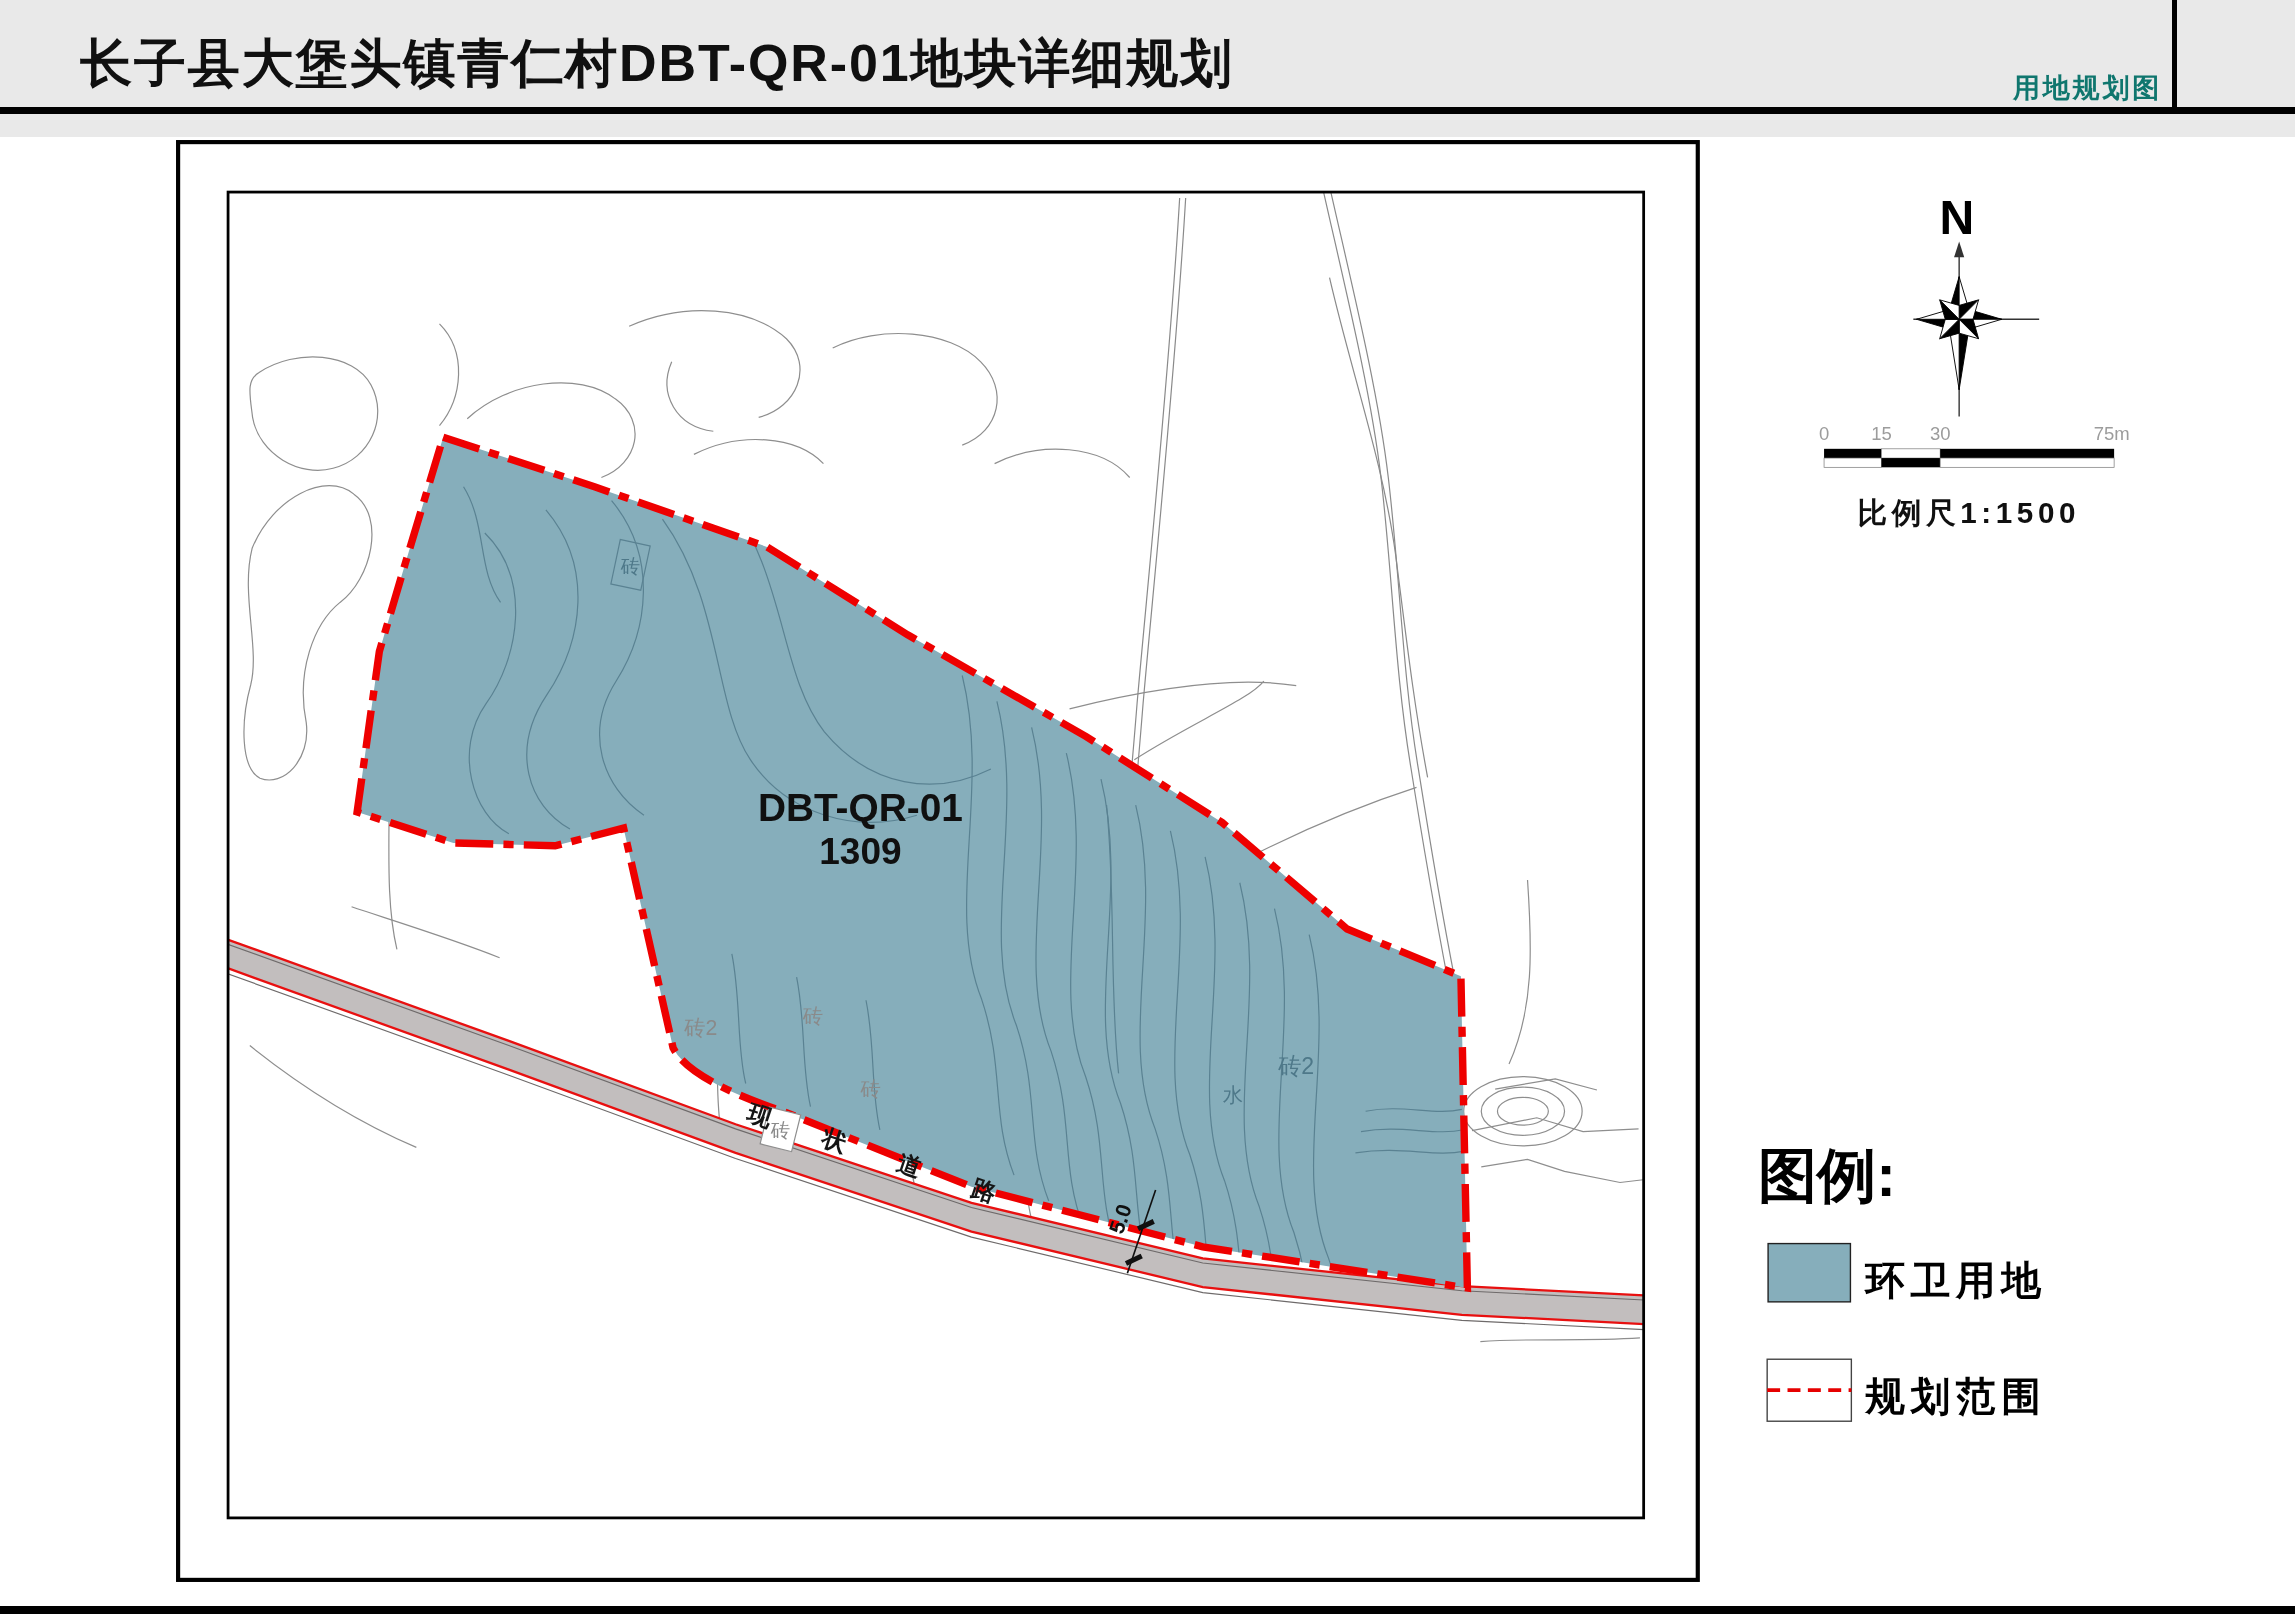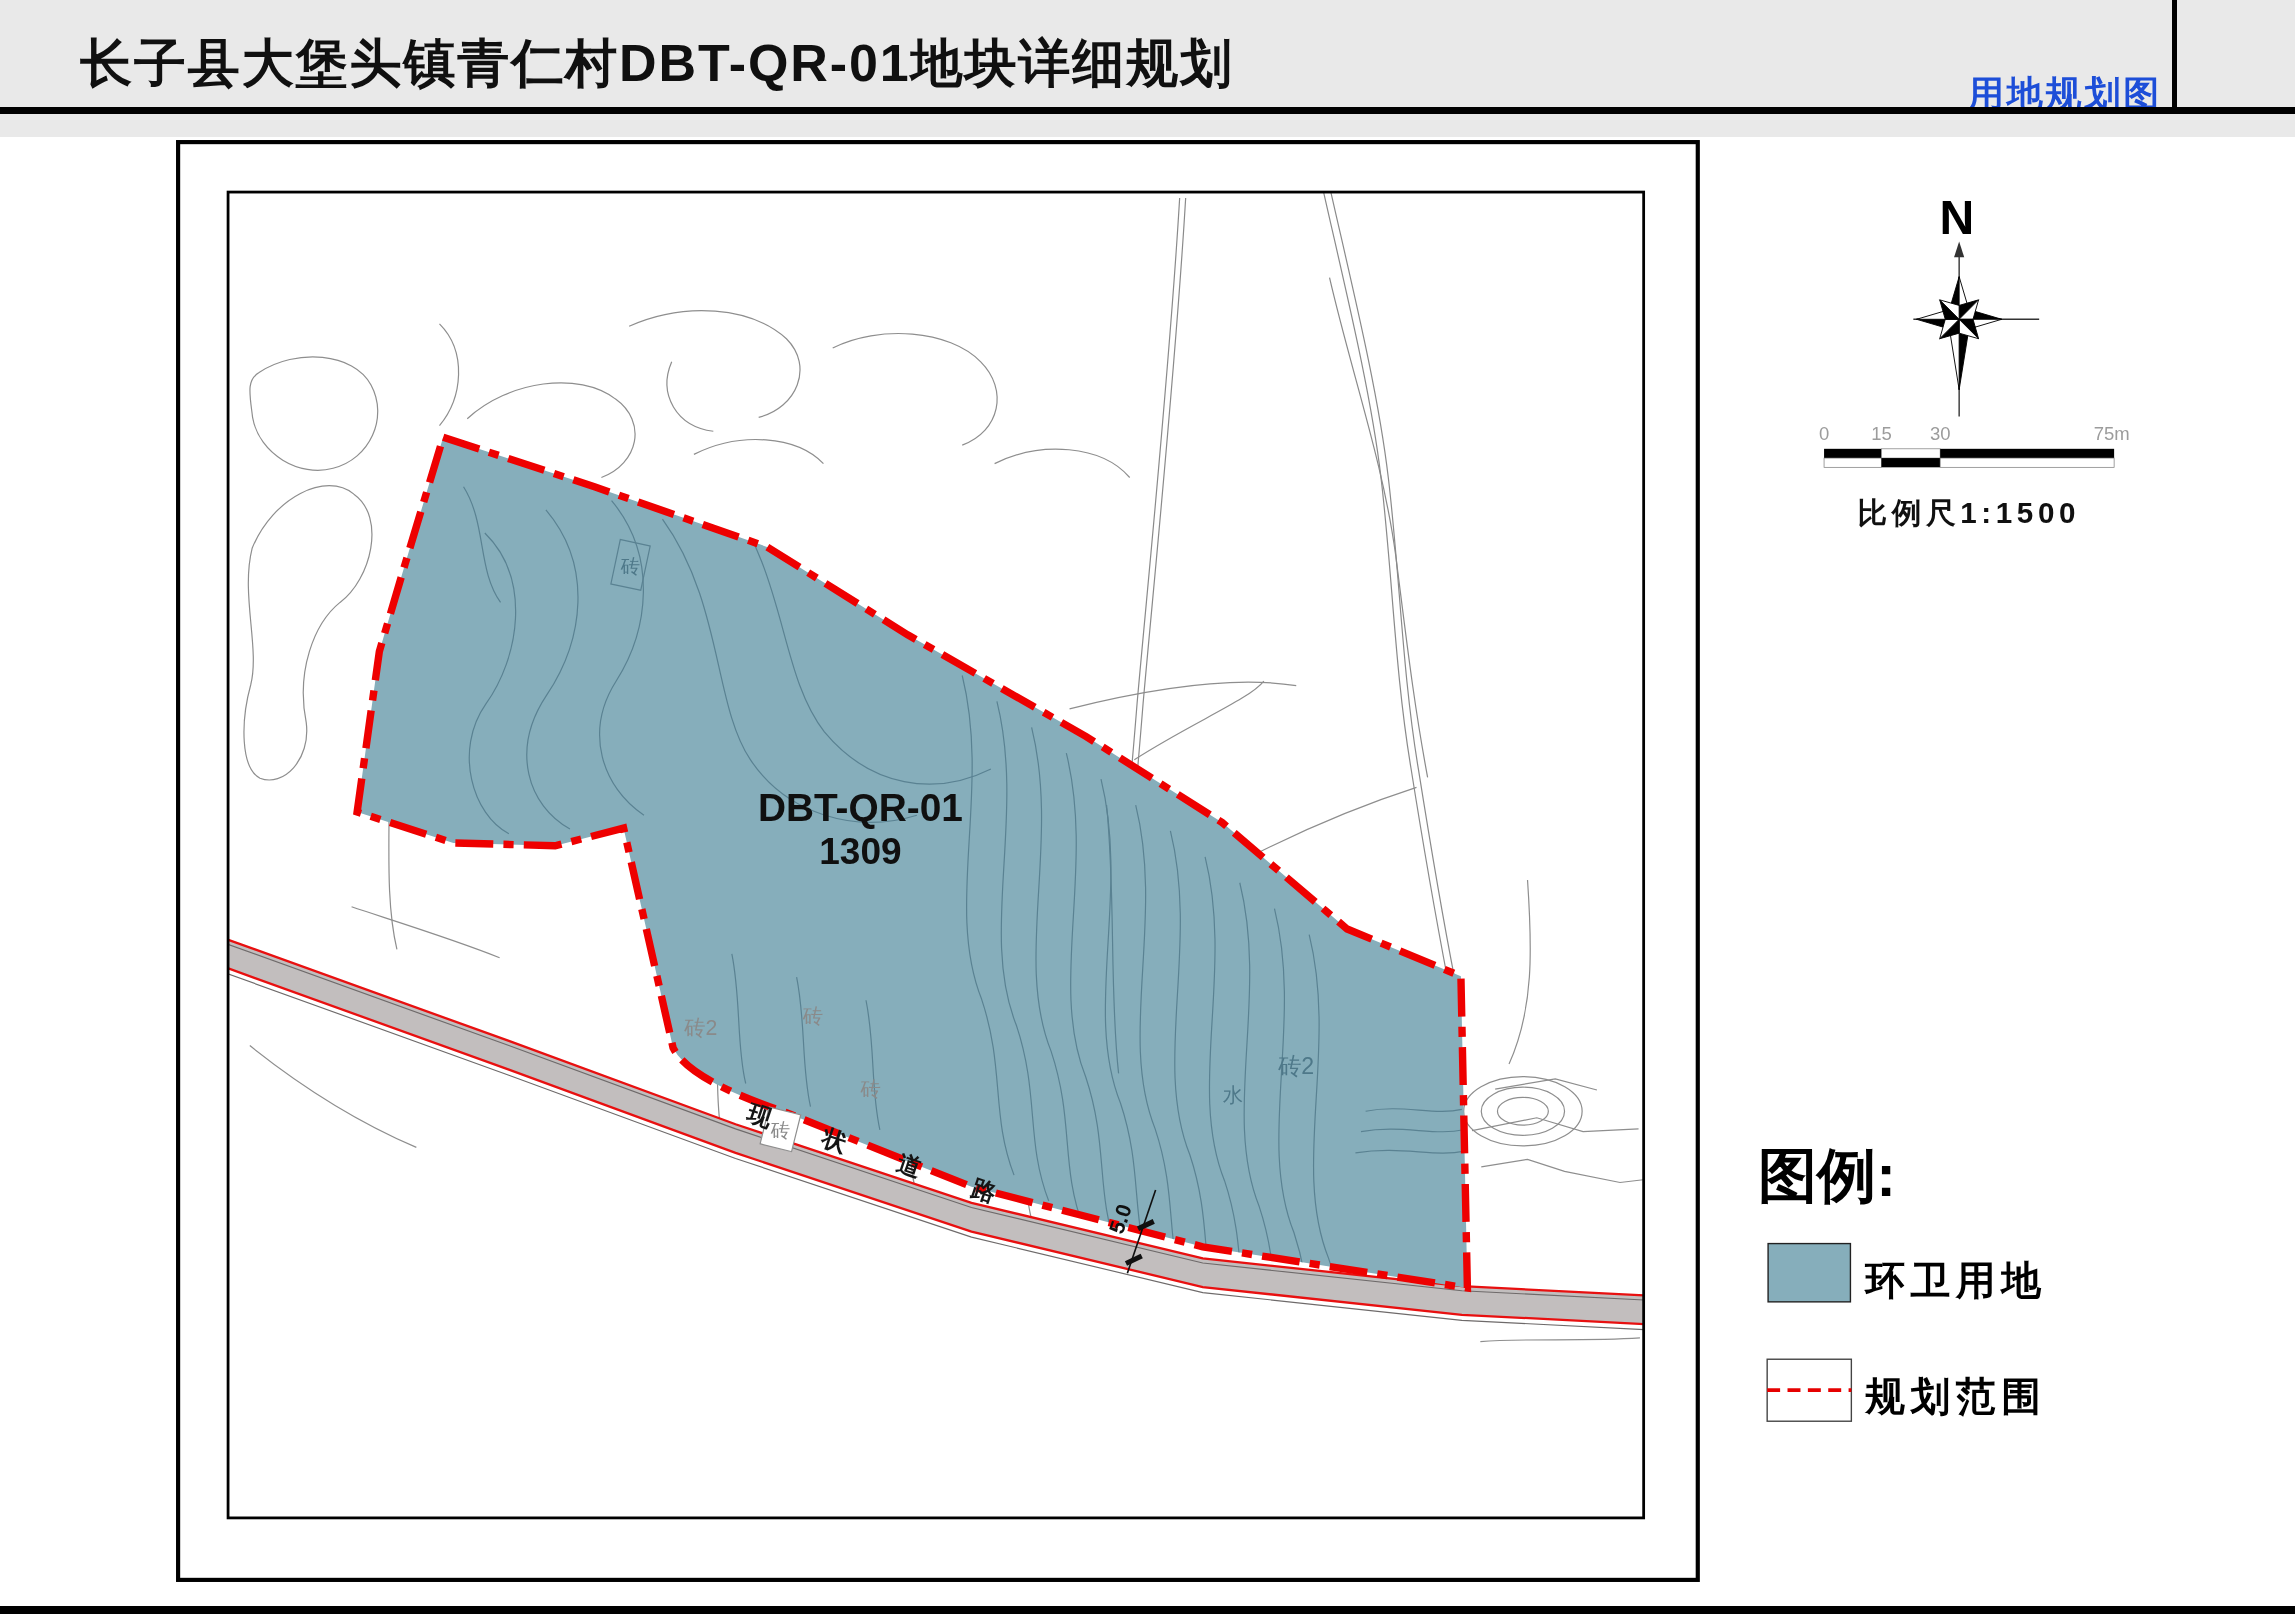--- a/index.html
+++ b/index.html
@@ -2,22 +2,22 @@
 <html style="font-size:7.4px"><head>
 <meta charset="utf-8">
 <style>
   html,body{margin:0;padding:0;background:#ffffff;width:2295px;height:1623px;position:relative;
     font-family:"Liberation Sans","DejaVu Sans",sans-serif;}
   .header{position:absolute;left:0;top:0;width:2295px;height:137px;background:#e9e9e9;}
   .header-underline{position:absolute;left:0;top:107px;width:2295px;height:7.4px;background:#000;}
   .header-divider{position:absolute;left:2172px;top:0;width:4.6px;height:107px;background:#000;}
   .page-title{position:absolute;left:80px;top:29px;font-size:52px;font-weight:bold;
     letter-spacing:1.9px;color:#101010;white-space:nowrap;}
-  .sheet-label{position:absolute;right:133px;top:70px;font-size:36px;font-weight:bold;
-    letter-spacing:2.8px;color:#1d4ed8;white-space:nowrap;}
+  .sheet-label{position:absolute;right:133px;top:70px;font-size:27px;font-weight:bold;
+    letter-spacing:2.8px;color:#0f766e;white-space:nowrap;}
   .bottom-bar{position:absolute;left:0;top:1606px;width:2295px;height:8.3px;background:#000;}
   svg{position:absolute;left:0;top:0;}
   svg text{font-family:"Liberation Sans","DejaVu Sans",sans-serif;}
 </style>
 </head>
 <body>
 
 <div class="header">
   <div class="page-title">长子县大堡头镇青仁村DBT-QR-01地块详细规划</div>
   <div class="sheet-label">用地规划图</div>

